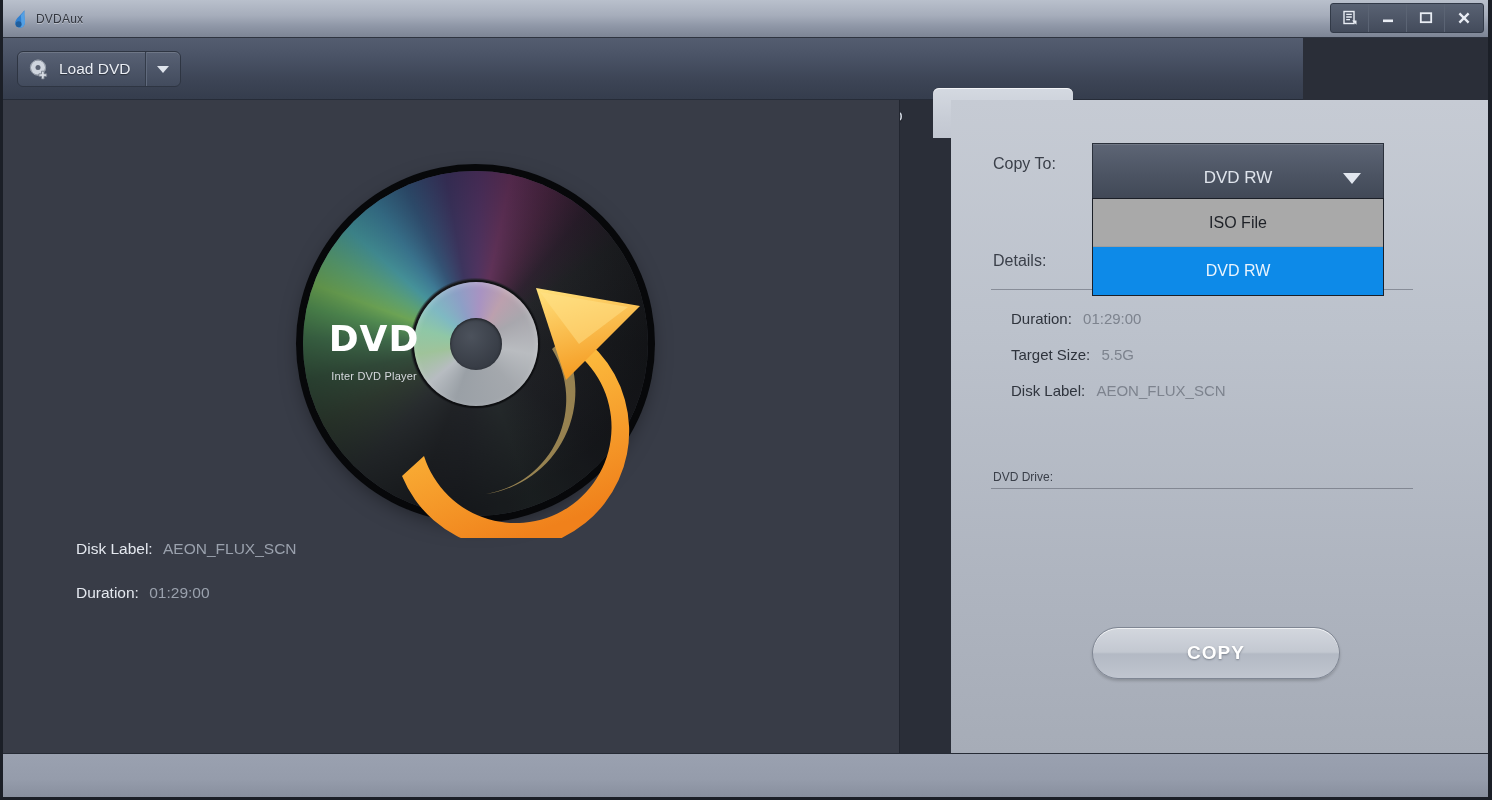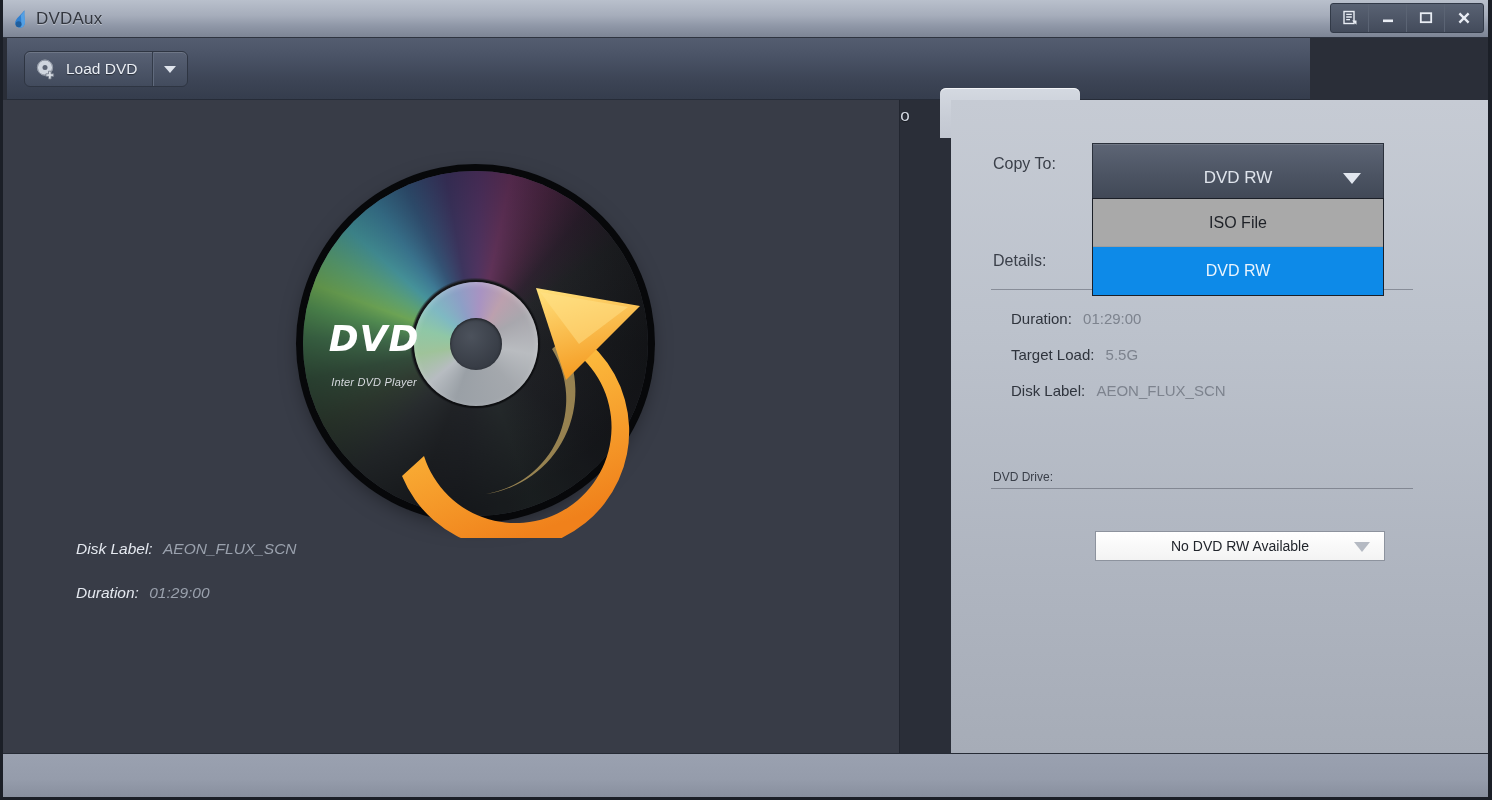--- a/index.html
+++ b/index.html
@@ -21,21 +21,21 @@
     position: absolute; left: 0; top: 0; width: 1492px; height: 38px;
     background: linear-gradient(to bottom, #b9c0cc 0%, #a6adbb 42%, #8f97a7 70%, #7d8595 100%);
     border-bottom: 1px solid #2e3440;
     display: flex; align-items: center;
   }
   .app-icon {
     width: 22px; height: 22px; margin-left: 10px; margin-right: 4px;
     position: relative; flex: 0 0 auto;
   }
   .app-title {
-    font-size: 17px; color: #32363f; letter-spacing: .2px;
+    font-size: 12px; color: #32363f; letter-spacing: .2px;
     text-shadow: 0 1px 0 rgba(255,255,255,.35);
   }
   .win-controls {
     position: absolute; right: 8px; top: 3px;
     display: flex; align-items: center;
     background: linear-gradient(to bottom,#596273,#434b5b);
     border: 1px solid #323a48; border-radius: 3px;
     height: 30px; overflow: hidden;
   }
   .win-btn {
@@ -45,21 +45,20 @@
     position: relative;
   }
   .win-btn:last-child { border-right: none; }
   .win-btn svg { display: block; }
 
   
   .toolbar {
     position: absolute; left: 0; top: 38px; width: 1303px; height: 62px;
     background: linear-gradient(to bottom, #545d70 0%, #4a5366 30%, #3c4455 70%, #353d4d 100%);
     border-bottom: 1px solid #262c38;
-    margin-left: 7px;
   }
   .load-dvd {
     position: absolute; left: 17px; top: 13px;
     height: 36px; display: flex; align-items: stretch;
     background: linear-gradient(to bottom,#586174,#424b5d);
     border: 1px solid #2e3542; border-radius: 6px;
     box-shadow: inset 0 1px 0 rgba(255,255,255,.14);
   }
   .load-dvd-main {
     display: flex; align-items: center; gap: 9px;
@@ -101,21 +100,20 @@
   }
 
   
   .content {
     position: absolute; left: 0; top: 100px; width: 1492px; height: 653px;
   }
   .left-pane {
     position: absolute; left: 0; top: 0; width: 900px; height: 653px;
     background: #383c47;
     border-right: 1px solid #222630;
-    font-style: italic;
   }
 
   
   .disc-wrap {
     position: absolute; left: 290px; top: 58px; width: 380px; height: 380px;
   }
   .disc-outer {
     position: absolute; left: 13px; top: 13px; width: 345px; height: 345px;
     border-radius: 50%;
     background:
@@ -152,21 +150,21 @@
   }
   .disc-txt {
     position: absolute; left: 24px; top: 160px; width: 120px; text-align: center;
     pointer-events: none;
   }
   .disc-txt .big {
     font-size: 36px; font-weight: bold; color: #fff; letter-spacing: 1px;
     font-family: "DejaVu Sans", sans-serif;
   }
   .disc-txt .small {
-    font-size: 11px; color: #d6d9de; letter-spacing: .2px; margin-top: 17px;
+    font-size: 11px; color: #d6d9de; letter-spacing: .2px; margin-top: 11px;
   }
   .disc-arrow { position: absolute; left: 0; top: 0; width: 380px; height: 380px; }
 
   .meta {
     position: absolute; left: 76px; top: 440px; width: 500px;
   }
   .meta-row { font-size: 15.5px; margin-bottom: 26px; }
   .meta-k { color: #e4e8ef; }
   .meta-v { color: #9aa1ad; margin-left: 6px; }
 
@@ -423,37 +421,36 @@
 
       <div class="lbl-details">Details:</div>
       <div class="rule r1"></div>
 
       <div class="detail-rows">
         <div class="detail-row">
           <span class="d-k">Duration:</span>
           <span class="d-v">01:29:00</span>
         </div>
         <div class="detail-row">
-          <span class="d-k">Target Load:</span>
+          <span class="d-k">Target Size:</span>
           <span class="d-v">5.5G</span>
         </div>
         <div class="detail-row">
           <span class="d-k">Disk Label:</span>
           <span class="d-v">AEON_FLUX_SCN</span>
         </div>
       </div>
 
       <div class="lbl-drive">DVD Drive:</div>
       <div class="rule r2"></div>
 
-      <div class="select-light">
-        <span>No DVD RW Available</span>
-        <span class="caret2"></span>
-      </div>
-
+
+      <div class="copy-btn">
+        <span>COPY</span>
+      </div>
     </div>
   </div>
 
   <div class="statusbar"></div>
 
   <div class="frame-l"></div>
   <div class="frame-r"></div>
   <div class="frame-b"></div>
 </div>
 

